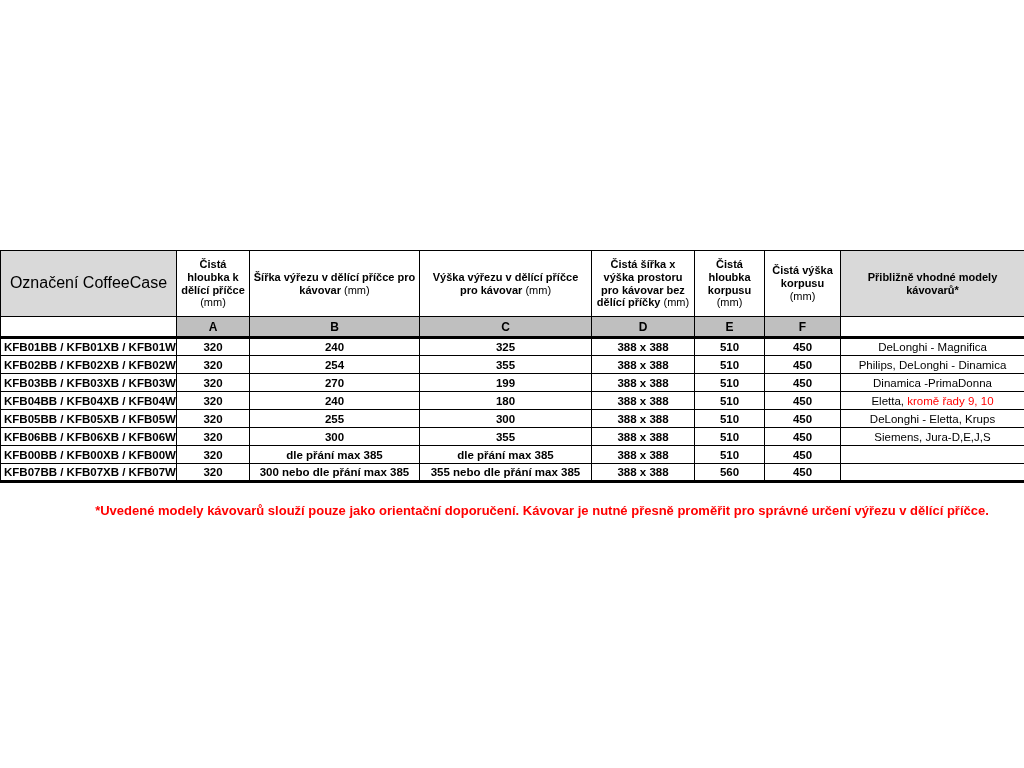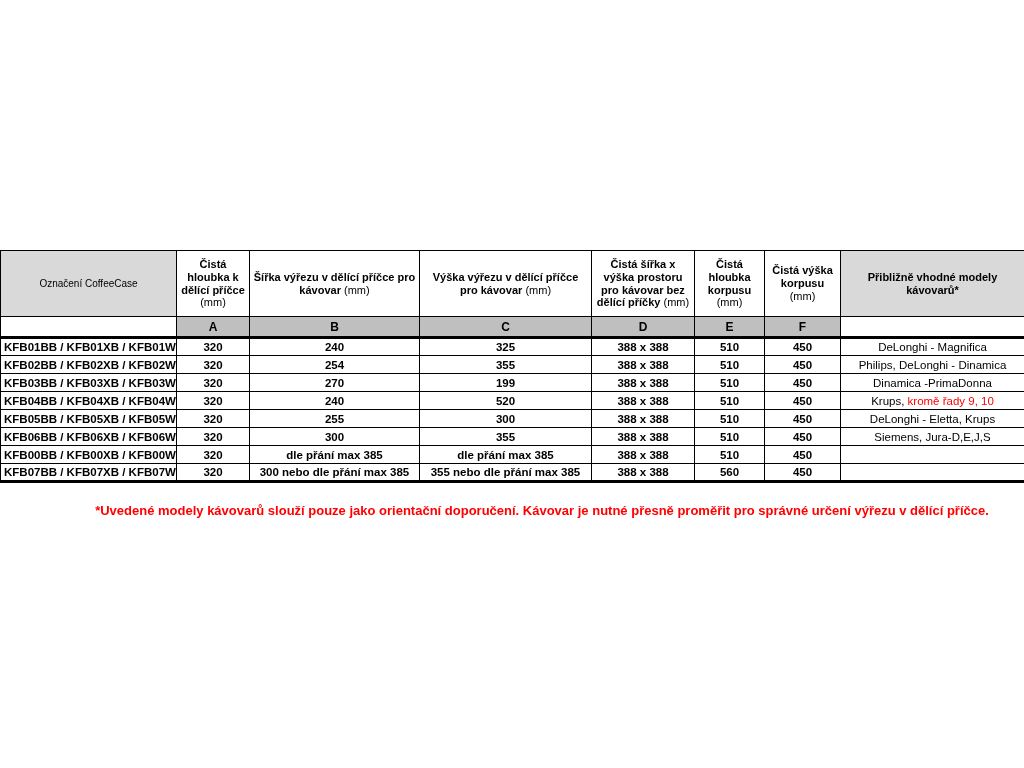--- a/index.html
+++ b/index.html
@@ -14,21 +14,21 @@
   th, td {
     border:1px solid #000;
     vertical-align:middle; text-align:center;
     overflow:hidden; background:#ffffff;
   }
 
   
   tr.hdr th { height:66px; font-size:11px; line-height:1.18; font-weight:bold; padding:1px 3px; }
   tr.hdr th .unit { font-weight:normal; }
   tr.hdr th.endcap { background:#d9d9d9; }
-  tr.hdr th.designation { font-weight:normal; font-size:10px; }
+  tr.hdr th.designation { font-weight:normal; font-size:16px; }
 
   
   tr.letters td { height:21px; font-size:12px; font-weight:bold; background:#bfbfbf; border-bottom:3px solid #000; }
   tr.letters td.blank { background:#ffffff; }
 
   
   tr.datarow td { height:18px; font-size:11.5px; font-weight:bold; white-space:nowrap; padding:0 2px; }
   tr.datarow td.code { text-align:left; padding-left:3px; }
   tr.datarow td.models { font-weight:normal; }
   tr.datarow:last-child td { border-bottom:3px solid #000; }
@@ -110,25 +110,25 @@
     <td>388 x 388</td>
     <td>510</td>
     <td>450</td>
     <td class="models"><span>Dinamica -PrimaDonna</span><span class="red"></span></td>
   </tr>
 
   <tr class="datarow">
     <td class="code">KFB04BB / KFB04XB / KFB04WW</td>
     <td>320</td>
     <td>240</td>
-    <td>520</td>
+    <td>180</td>
     <td>388 x 388</td>
     <td>510</td>
     <td>450</td>
-    <td class="models"><span>Krups, </span><span class="red">kromě řady 9, 10</span></td>
+    <td class="models"><span>Eletta, </span><span class="red">kromě řady 9, 10</span></td>
   </tr>
 
   <tr class="datarow">
     <td class="code">KFB05BB / KFB05XB / KFB05WW</td>
     <td>320</td>
     <td>255</td>
     <td>300</td>
     <td>388 x 388</td>
     <td>510</td>
     <td>450</td>

